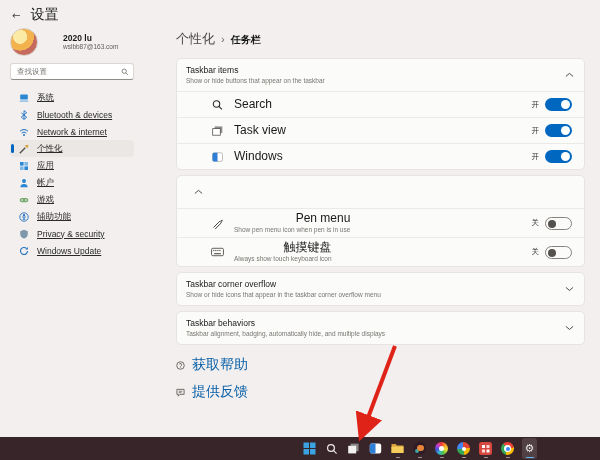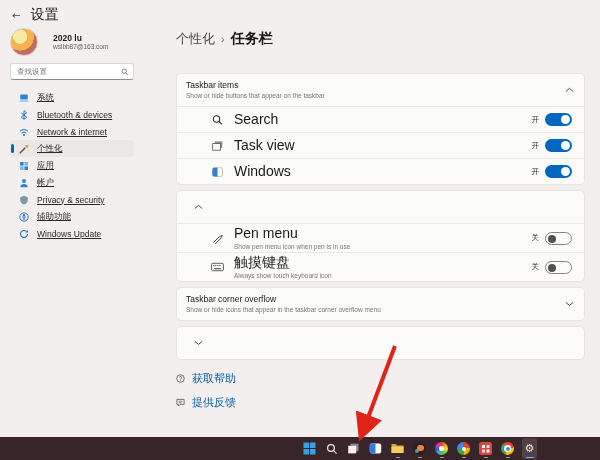--- a/index.html
+++ b/index.html
@@ -8,21 +8,21 @@
        -webkit-font-smoothing:antialiased;}
   .window{position:absolute;left:0;top:0;width:600px;height:437px;background:#f2efee;}
 
   
   .titlebar{position:absolute;left:12px;top:6px;display:flex;align-items:center;gap:10px;}
   .back{font-family:"DejaVu Sans",sans-serif;font-size:10px;color:#444;cursor:default;}
   .apptitle{font-size:14px;color:#1b1b1b;}
 
   
   .sidebar{position:absolute;left:10px;top:28px;width:124px;}
-  .profile{display:flex;align-items:center;gap:15px;}
+  .profile{display:flex;align-items:center;gap:25px;}
   .avatar{width:26px;height:26px;border-radius:50%;
           background:radial-gradient(circle at 35% 30%,#fbe9a6 0 28%,#f2b24e 29% 55%,#c76a5e 56% 80%,#8c4550 81%);
           border:1px solid #d8cfc8;flex:0 0 auto;}
   .uname{font-size:8.5px;font-weight:bold;color:#1b1b1b;line-height:1.2;}
   .uemail{font-size:6.5px;color:#605e5b;line-height:1.3;}
   .searchbox{margin-top:7px;width:114px;height:15px;background:#fff;border:1px solid #dad7d4;
              border-bottom:1px solid #8f8b87;border-radius:3px;display:flex;align-items:center;padding:0 4px;}
   .searchbox input{border:0;outline:0;flex:1;font-size:7.5px;color:#333;background:transparent;min-width:0;
                    font-family:inherit;}
   .searchbox input::placeholder{color:#6e6b67;}
@@ -31,45 +31,45 @@
             border-radius:4px;font-size:8.5px;color:#2a2a28;cursor:default;text-decoration:underline;}
   .nav-item.selected{background:#eae7e5;}
   .nav-item.selected .pill{position:absolute;left:1px;top:4px;width:2.5px;height:9px;border-radius:2px;background:#0067c0;}
   .nav-icon{width:10px;height:10px;flex:0 0 auto;display:block;}
 
   
   .main{position:absolute;left:176px;top:30px;width:409px;}
   .breadcrumb{display:flex;align-items:baseline;gap:6px;}
   .bc-parent{font-size:13px;color:#4a4946;}
   .bc-sep{font-size:11px;color:#6b6966;}
-  .bc-current{font-size:14px;font-weight:bold;color:#161616;}
-  .cards{margin-top:25px;}
+  .bc-current{font-size:10px;font-weight:bold;color:#161616;}
+  .cards{margin-top:10px;}
   .card{background:#fbfbfa;border:1px solid #e6e3e0;border-radius:5px;margin-bottom:5px;overflow:hidden;}
   .card-header{display:flex;align-items:center;padding:5px 10px 5px 9px;min-height:22px;cursor:default;}
   .hdr-text{flex:1;}
   .hdr-title{font-size:8.5px;color:#191919;line-height:1.25;}
   .hdr-sub{font-size:6.5px;color:#797671;line-height:1.3;margin-top:1px;}
   .chev{width:9px;height:6px;flex:0 0 auto;margin-left:8px;}
   .row{display:flex;align-items:center;border-top:1px solid #ecea e8;border-top:1px solid #eceae7;
        padding:0 12px 0 34px;height:25px;}
   .row.tall{height:28px;}
   .row-icon{width:13px;height:12px;margin-right:10px;flex:0 0 auto;}
-  .row-label{font-size:14px;color:#191919;line-height:1.25;}
+  .row-label{font-size:12px;color:#191919;line-height:1.25;text-align:right;}
   .row-sub{font-size:6.5px;color:#797671;line-height:1.3;}
   .row-right{margin-left:auto;display:flex;align-items:center;gap:6px;}
   .state{font-size:7.5px;color:#2f2f2f;}
   .toggle{width:27px;height:13px;border-radius:7px;position:relative;flex:0 0 auto;cursor:default;}
   .toggle.on{background:#0067c0;}
   .toggle.on .knob{position:absolute;right:2px;top:2px;width:9px;height:9px;border-radius:50%;background:#fff;}
   .toggle.off{border:1px solid #87837e;background:#fbfbfa;box-sizing:border-box;}
   .toggle.off .knob{position:absolute;left:2px;top:2px;width:8px;height:8px;border-radius:50%;background:#55524e;}
 
   .help-links{margin-top:11px;}
   .help-link{display:flex;align-items:center;gap:7px;margin-bottom:9px;width:max-content;cursor:default;}
-  .help-link .hl-label{font-size:11px;color:#0a60a8;}
+  .help-link .hl-label{font-size:14px;color:#0a60a8;}
   .hl-icon{width:9px;height:9px;flex:0 0 auto;}
 
   
   .taskbar{position:absolute;left:0;bottom:0;width:600px;height:23px;background:#38252a;}
   .tb-icons{position:absolute;left:302px;top:0;height:23px;display:flex;align-items:center;gap:7px;}
   .tb-slot{position:relative;width:15px;height:21px;display:flex;align-items:center;justify-content:center;cursor:default;}
   .tb-slot.active{background:rgba(255,255,255,0.13);border-radius:3px;}
   .run-dash{position:absolute;bottom:1px;left:50%;transform:translateX(-50%);width:4px;height:1.5px;border-radius:1px;background:#a3959a;}
   .run-dash.active{width:8px;background:#5fb6f5;}
   .ico-circle{width:13px;height:13px;border-radius:50%;}
@@ -157,31 +157,39 @@
       </div>
       <div class="nav-item">
         <svg class="nav-icon" viewBox="0 0 10 10">
             <circle cx="5" cy="3.1" r="2" fill="#2b87d3"></circle>
             <path d="M1.4 9.2 a3.6 3.1 0 0 1 7.2 0 Z" fill="#2b87d3"></path>
           </svg>
         <span>帐户</span>
       </div>
       <div class="nav-item">
         <svg class="nav-icon" viewBox="0 0 10 10">
-            <path d="M5 0.8 L8.8 2.2 V5 C8.8 7.4 7 8.9 5 9.5 C3 8.9 1.2 7.4 1.2 5 V2.2 Z" fill="#7d97ab"></path>
-          </svg>
-        <span>Privacy &amp; security</span>
+            <rect x="0.7" y="2.9" width="8.6" height="4.4" rx="2.2" fill="#79a86e"></rect>
+            <circle cx="3.1" cy="5.1" r="0.8" fill="#fff"></circle>
+            <circle cx="6.9" cy="5.1" r="0.8" fill="#fff"></circle>
+          </svg>
+        <span>游戏</span>
       </div>
       <div class="nav-item">
         <svg class="nav-icon" viewBox="0 0 10 10">
             <circle cx="5" cy="5" r="4.2" fill="none" stroke="#1d6fc0" stroke-width="0.9"></circle>
             <circle cx="5" cy="3.2" r="1.1" fill="#1d6fc0"></circle>
             <path d="M3 5 h4 M5 5 V7.6 M5 6.6 L3.6 8.2 M5 6.6 L6.4 8.2" stroke="#1d6fc0" stroke-width="0.8" fill="none"></path>
           </svg>
         <span>辅助功能</span>
+      </div>
+      <div class="nav-item">
+        <svg class="nav-icon" viewBox="0 0 10 10">
+            <path d="M5 0.8 L8.8 2.2 V5 C8.8 7.4 7 8.9 5 9.5 C3 8.9 1.2 7.4 1.2 5 V2.2 Z" fill="#7d97ab"></path>
+          </svg>
+        <span>Privacy &amp; security</span>
       </div>
       <div class="nav-item">
         <svg class="nav-icon" viewBox="0 0 10 10">
             <path d="M8.5 5 a3.5 3.5 0 1 1 -1.1 -2.55" fill="none" stroke="#1d6fc0" stroke-width="1.1"></path>
             <path d="M8.9 1 V3.6 H6.3 Z" fill="#1d6fc0"></path>
           </svg>
         <span>Windows Update</span>
       </div>
     </div>
   </div>
@@ -297,20 +305,24 @@
             <div class="hdr-sub">Show or hide icons that appear in the taskbar corner overflow menu</div>
           </div>
           <svg class="chev" viewBox="0 0 10 6">
               <polyline points="1,1.2 5,4.6 9,1.2" fill="none" stroke="#4a4a4a" stroke-width="1.1"></polyline>
             </svg>
         </div>
       </div>
 
       <div class="card">
         <div class="card-header">
+          <div class="hdr-text">
+            <div class="hdr-title">Taskbar behaviors</div>
+            <div class="hdr-sub">Taskbar alignment, badging, automatically hide, and multiple displays</div>
+          </div>
           <svg class="chev" viewBox="0 0 10 6">
               <polyline points="1,1.2 5,4.6 9,1.2" fill="none" stroke="#4a4a4a" stroke-width="1.1"></polyline>
             </svg>
         </div>
       </div>
     </div>
 
     <div class="help-links">
       <div class="help-link">
         <svg class="hl-icon" viewBox="0 0 10 10">

